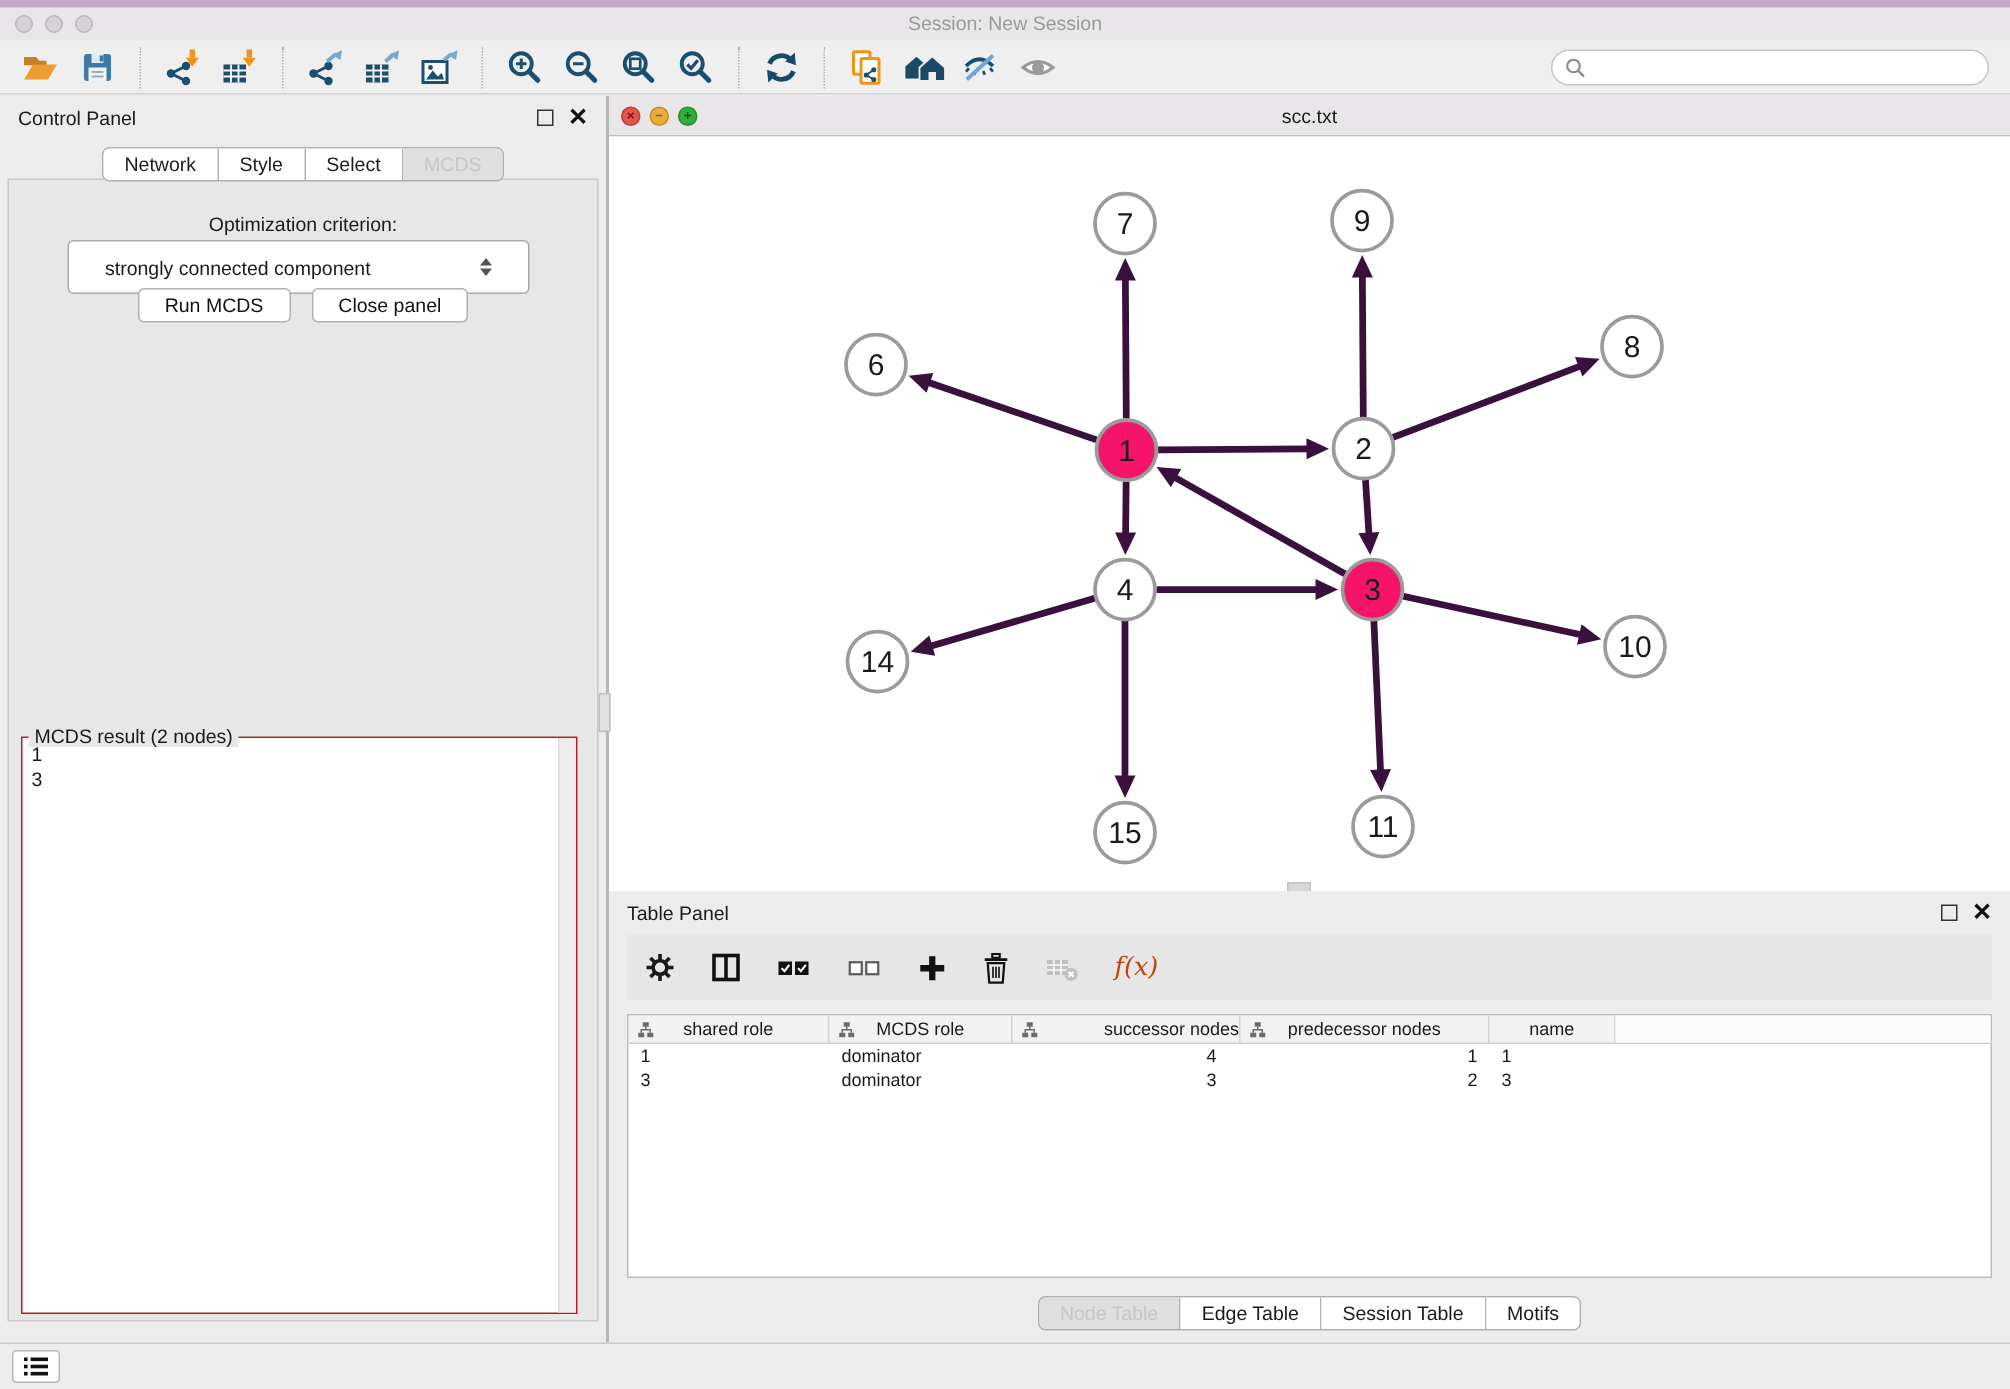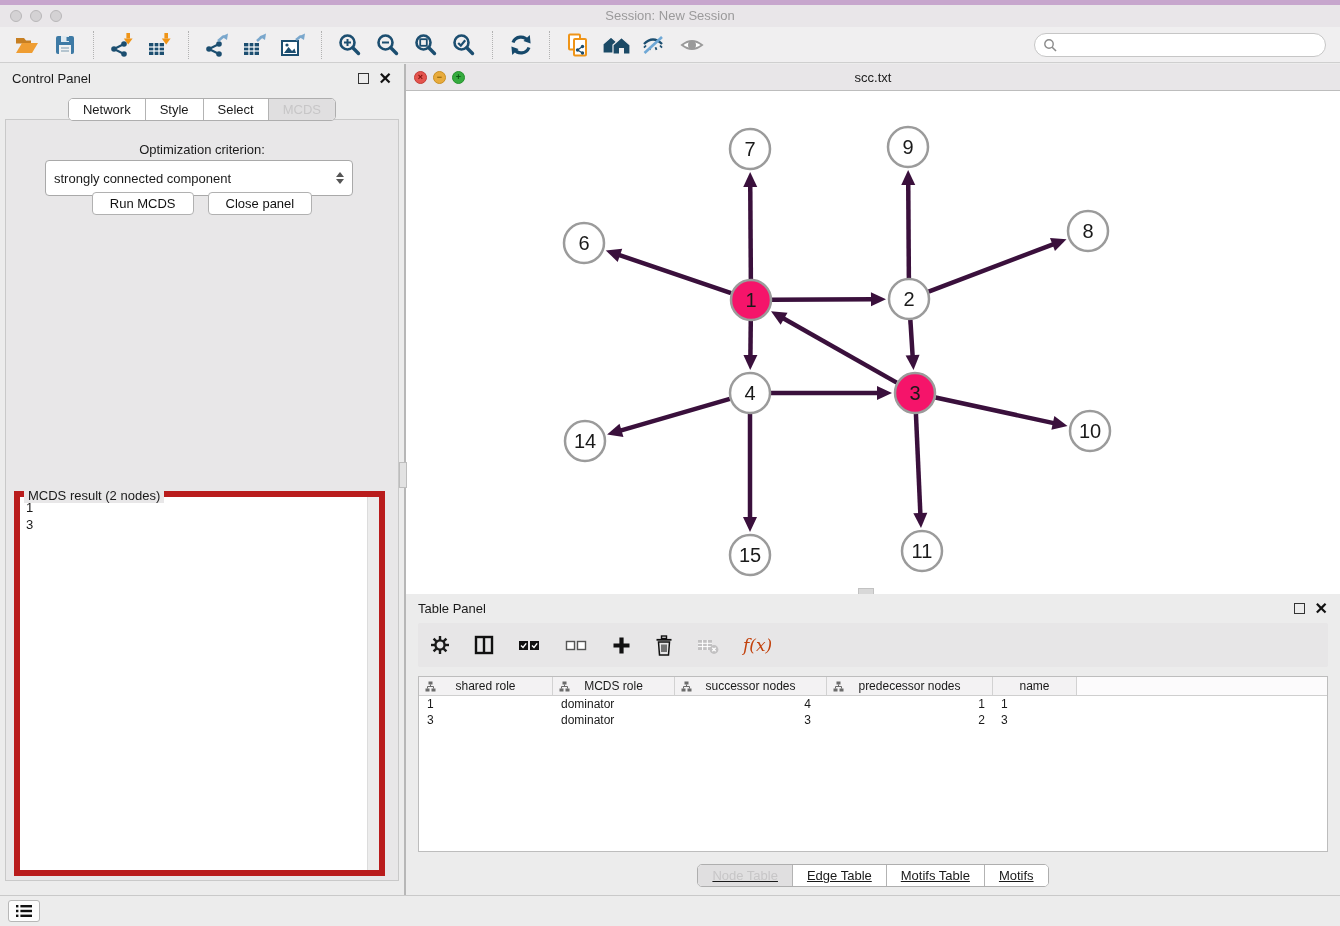--- a/index.html
+++ b/index.html
@@ -38,29 +38,29 @@
   .cp-tabs { position:absolute; top:34px; left:0; width:100%; display:flex; justify-content:center; z-index:2; }
   .tab-group { display:flex; border:1px solid #aeaeae; border-radius:5px; overflow:hidden; background:#fff; }
   .tab { padding:3px 14px; font-size:13px; background:#fff; border-right:1px solid #b3b3b3; white-space:nowrap;text-align:right; }
   .tab:last-child { border-right:none; }
   .tab.active { background:#e0dfe0; color:#c7c6c7; }
   .cp-content { position:absolute; top:55px; left:5px; right:5px; bottom:14px;
     background:#e8e7e8; border:1px solid #c9c9c9; }
   .opt-label { margin-top:22px; text-align:center; font-size:13px; }
   .dropdown { position:absolute; top:40px; left:39px; width:308px; height:36px; background:#fff;
     border:1px solid #a9a9a9; border-radius:4px; display:flex; align-items:center;
-    padding:0 8px; font-size:13px; }
+    padding:0 24px; font-size:13px; }
   .stepper { margin-left:auto; display:flex; flex-direction:column; gap:2px; }
   .stepper .up { width:0; height:0; border-left:4px solid transparent; border-right:4px solid transparent; border-bottom:5px solid #555; }
   .stepper .down { width:0; height:0; border-left:4px solid transparent; border-right:4px solid transparent; border-top:5px solid #555; }
   .cp-buttons { position:absolute; top:72px; width:100%; display:flex; justify-content:center; gap:14px; }
   .btn { height:23px; background:#fff; border:1px solid #b1b1b1; border-radius:4px;
     font-size:13px; padding:0 17px; display:flex; align-items:center; color:#111; }
   .mcds-fieldset { position:absolute; top:371px; left:8px; right:13px; bottom:4px;
-    border:6px solid #b91c1c; background:#fff; }
+    border:1px solid #b91c1c; background:#fff; }
   .mcds-legend { position:absolute; top:-9px; left:4px; background:#e8e7e8; padding:0 4px; font-size:13px; }
   .mcds-lines { font-size:13px; line-height:17px; padding:2px 6px; }
   .scroll-track { position:absolute; top:0; right:0; bottom:0; width:12px; background:#ececec; border-left:1px solid #dcdcdc; }
   .v-splitter-handle { position:absolute; left:399px; top:398px; width:8px; height:26px;
     background:#e2e2e2; border:1px solid #bdbdbd; z-index:5; }
 
   
   .right-col { flex:1; min-width:0; display:flex; flex-direction:column; }
   .net-window { height:530px; display:flex; flex-direction:column; }
   .net-titlebar { height:27px; background:#e8e6e8; border-bottom:1px solid #bdbdbd;
@@ -84,21 +84,21 @@
   .fx-label { font-family:"DejaVu Serif", serif; font-style:italic; font-size:17px; color:#c2410c; }
   .tp-table { margin:9px 12px 0; height:176px; background:#fff; border:1px solid #bdbdbd;
     overflow:hidden; position:relative; }
   .tp-thead { display:flex; height:19px; background:#f3f2f3; border-bottom:1px solid #cfcfcf; }
   .th { position:relative; display:flex; align-items:center; justify-content:center;
     font-size:12px; border-right:1px solid #d2d2d2; flex-shrink:0; }
   .th .th-icon { position:absolute; left:6px; top:4px; }
   .th.filler { flex:1; border-right:none; background:#fcfbfc; }
   .tr { display:flex; height:16px; align-items:center; font-size:12px; }
   .td { flex-shrink:0; padding:0 8px; white-space:nowrap; overflow:hidden; }
-  .tp-tabs { position:absolute; bottom:8px; width:100%; display:flex; justify-content:center;text-decoration:underline; }
+  .tp-tabs { position:absolute; bottom:8px; width:100%; display:flex; justify-content:center; }
 
   
   .statusbar { position:absolute; bottom:0; left:0; right:0; height:31px;
     background:#ececec; border-top:1px solid #c9c9c9; }
   .sb-left-btn { position:absolute; left:8px; top:4px; width:32px; height:22px;
     background:#fdfdfd; border:1px solid #b7b7b7; border-radius:3px;
     display:flex; align-items:center; justify-content:center; }
   .memory-btn { position:absolute; right:8px; top:4px; height:22px; background:#fdfdfd;
     border:1px solid #b7b7b7; border-radius:3px; display:flex; align-items:center;
     gap:6px; padding:0 10px; font-size:13px;margin-top:40px; }
@@ -479,21 +479,21 @@
               </div>
               <div class="th" style="width: 122px;">
                 <svg class="th-icon" width="11" height="11" viewBox="0 0 11 11">
                   <path d="M5.5 3.5 v2 M2.5 7.5 v-2 h6 v2" stroke="#6b6b6b" fill="none" stroke-width="1"></path>
                   <rect x="3.5" y="0.5" width="4" height="3" fill="#6b6b6b"></rect>
                   <rect x="0.5" y="7.5" width="4" height="3" fill="#6b6b6b"></rect>
                   <rect x="6.5" y="7.5" width="4" height="3" fill="#6b6b6b"></rect>
                 </svg>
                 <span>MCDS role</span>
               </div>
-              <div class="th" style="width: 152px;">
+              <div class="th" style="width: 152px; justify-content: flex-end;">
                 <svg class="th-icon" width="11" height="11" viewBox="0 0 11 11">
                   <path d="M5.5 3.5 v2 M2.5 7.5 v-2 h6 v2" stroke="#6b6b6b" fill="none" stroke-width="1"></path>
                   <rect x="3.5" y="0.5" width="4" height="3" fill="#6b6b6b"></rect>
                   <rect x="0.5" y="7.5" width="4" height="3" fill="#6b6b6b"></rect>
                   <rect x="6.5" y="7.5" width="4" height="3" fill="#6b6b6b"></rect>
                 </svg>
                 <span>successor nodes</span>
               </div>
               <div class="th" style="width: 166px;">
                 <svg class="th-icon" width="11" height="11" viewBox="0 0 11 11">
@@ -523,21 +523,21 @@
                 <div class="td" style="width: 152px; text-align: right; padding-right: 16px;">3</div>
                 <div class="td" style="width: 166px; text-align: right;">2</div>
                 <div class="td" style="width: 84px; text-align: left;">3</div>
               </div>
             </div>
         </div>
         <div class="tp-tabs">
           <div class="tab-group" id="tp-tab-group">
               <div class="tab active">Node Table</div>
               <div class="tab">Edge Table</div>
-              <div class="tab">Motifs Table</div>
+              <div class="tab">Session Table</div>
               <div class="tab">Motifs</div>
             </div>
         </div>
       </div>
 
     </div>
   </div>
 
   <div class="statusbar">
     <span class="sb-left-btn">

